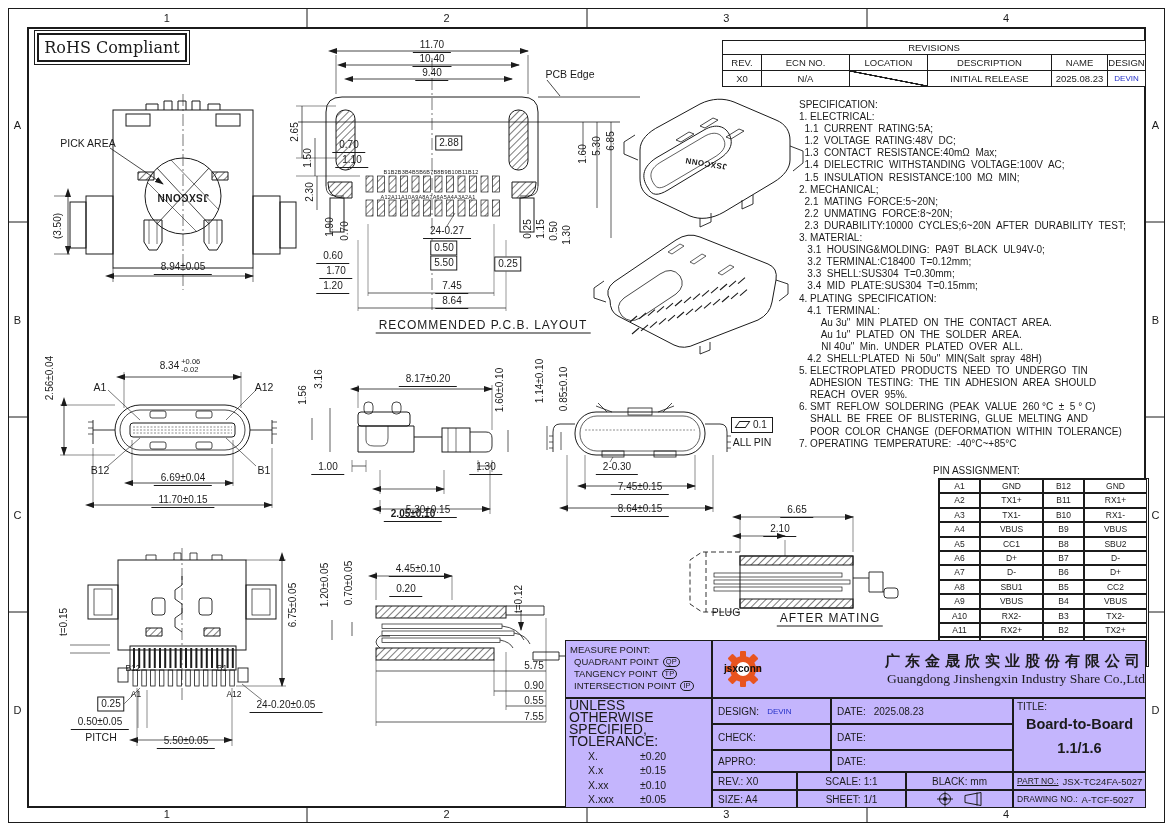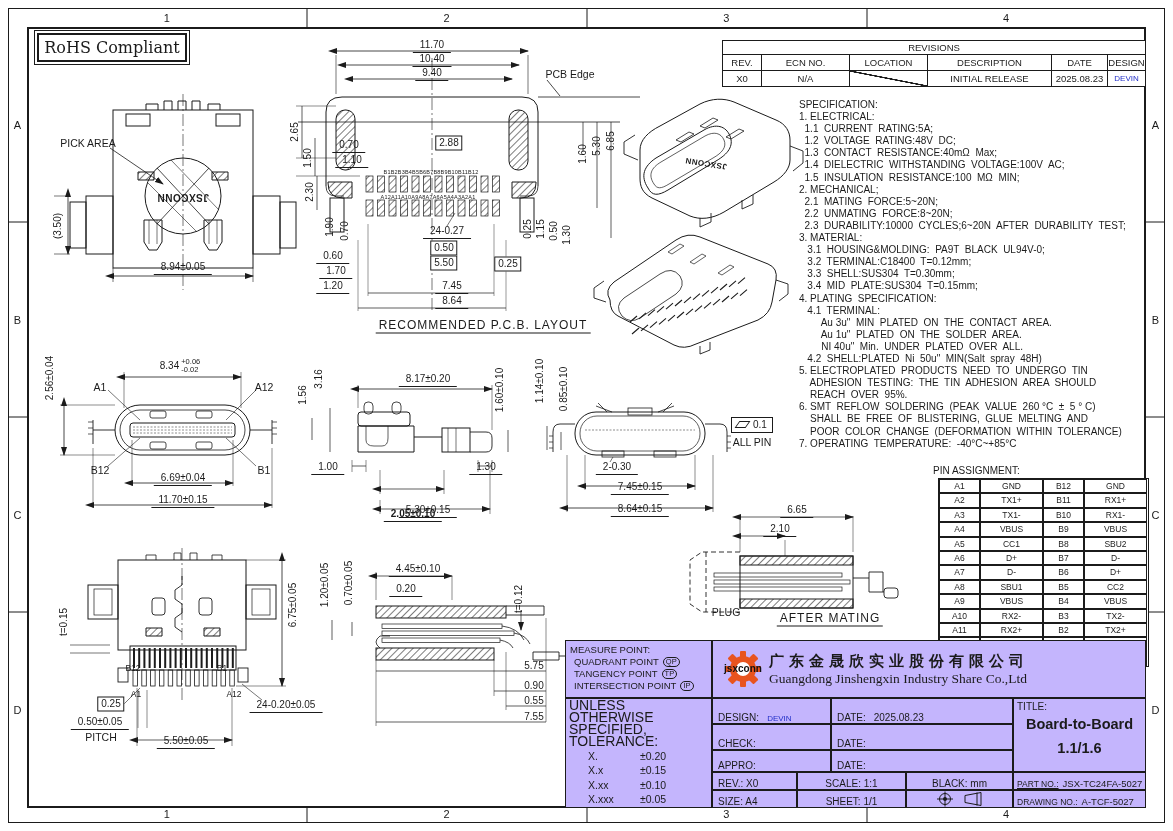--- a/index.html
+++ b/index.html
@@ -44,24 +44,24 @@
   
   .tb-cell{position:absolute;border:1px solid #1b1b1b;box-sizing:border-box;background:#c4b5fd;z-index:4;font-size:10px;overflow:hidden;}
   .tb-outer{border-width:2px;background:transparent;z-index:3;}
   .mp-title{font-size:9.5px;padding:3px 0 1px 4px;}
   .mp-row{display:flex;align-items:center;gap:4px;padding:0 0 1px 8px;font-size:9.5px;}
   .mp-abbr{border:1px solid #1b1b1b;border-radius:5px;font-size:7.5px;padding:0 2px;line-height:8px;}
   .tol-head{font-size:14px;padding-left:3px;line-height:12px;}
   .tol-row{display:flex;padding:2.5px 0 0 22px;font-size:10.5px;}
   .tol-row span:first-child{width:52px;}
   .company{display:flex;align-items:center;}
-  .company .txt{flex:1;text-align:left;}
+  .company .txt{flex:1;text-align:right;}
   .cn{font-size:15px;font-weight:bold;letter-spacing:5px;font-family:"DejaVu Sans",sans-serif;}
   .en{font-size:13.5px;font-family:"Liberation Serif",serif;}
-  .fieldrow{display:flex;align-items:flex-end;height:100%;padding-left:5px;gap:8px;}
+  .fieldrow{display:flex;align-items:center;height:100%;padding-left:5px;gap:8px;}
   .fieldrow .lab{font-size:10px;}
   .titlecell .lab{font-size:10px;padding:2px 0 0 3px;}
   .title-lines{text-align:center;font-weight:bold;font-size:14.5px;line-height:24px;}
   .fcf-box{left:731px;top:417px;border:1px solid #1b1b1b;padding:1px 5px 2px;font-size:10px;z-index:3;display:flex;align-items:center;gap:5px;background:#fff;}
   .para{display:inline-block;width:9px;height:5px;border:1px solid #1b1b1b;transform:skewX(-35deg);}
 </style>
 </head>
 <body>
 
 <div class="page">
@@ -376,21 +376,21 @@
     <span>RoHS Compliant</span>
   </div>
 
   <div class="abs rev-table">
     <div class="rev-title">REVISIONS</div>
     <div class="rev-row">
         <div class="rev-cell rev-head">REV.</div>
         <div class="rev-cell rev-head">ECN  NO.</div>
         <div class="rev-cell rev-head">LOCATION</div>
         <div class="rev-cell rev-head">DESCRIPTION</div>
-        <div class="rev-cell rev-head">DATE</div>
+        <div class="rev-cell rev-head">NAME</div>
         <div class="rev-cell rev-head">DESIGN</div>
       </div>
     <div class="rev-row">
         <div class="rev-cell">X0</div>
         <div class="rev-cell">N/A</div>
         <div class="rev-cell diag"></div>
         <div class="rev-cell">INITIAL  RELEASE</div>
         <div class="rev-cell">2025.08.23</div>
         <div class="rev-cell blue">DEVIN</div>
       </div>

